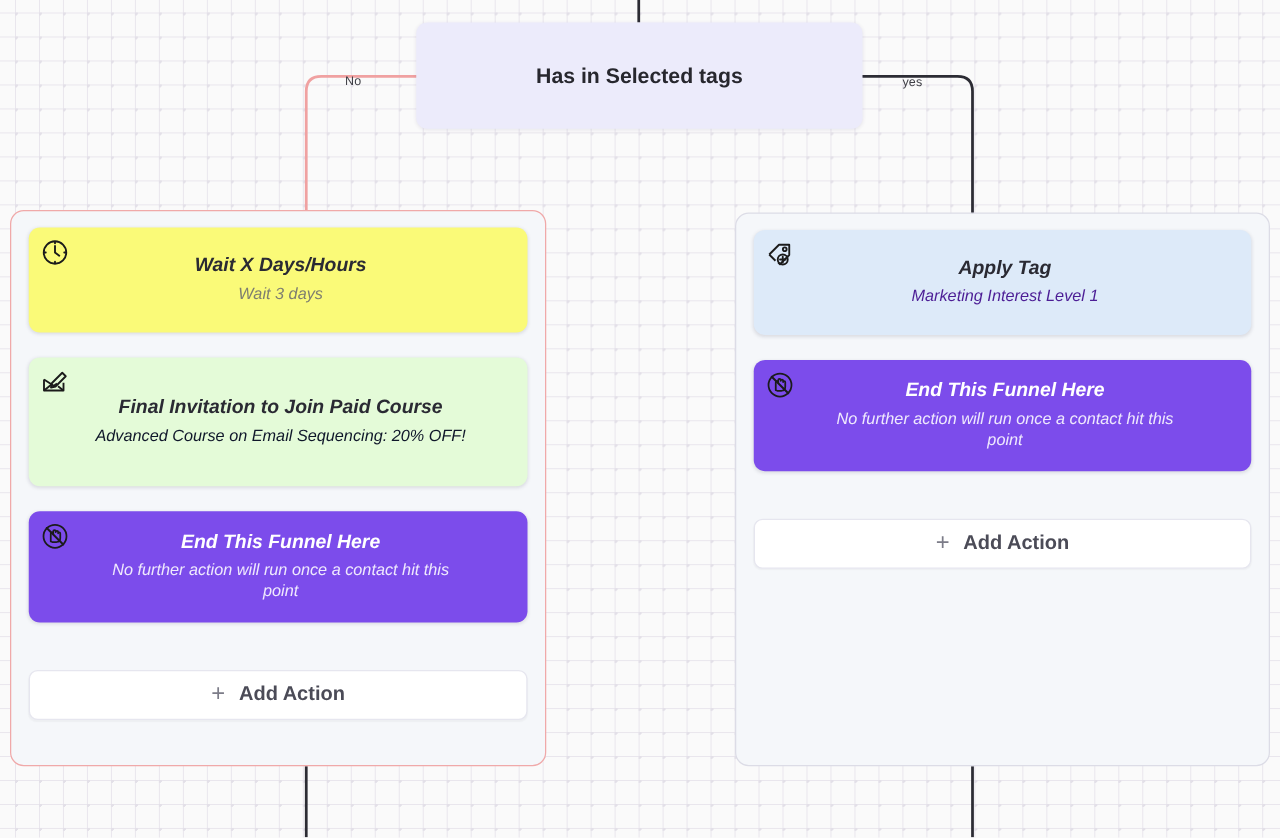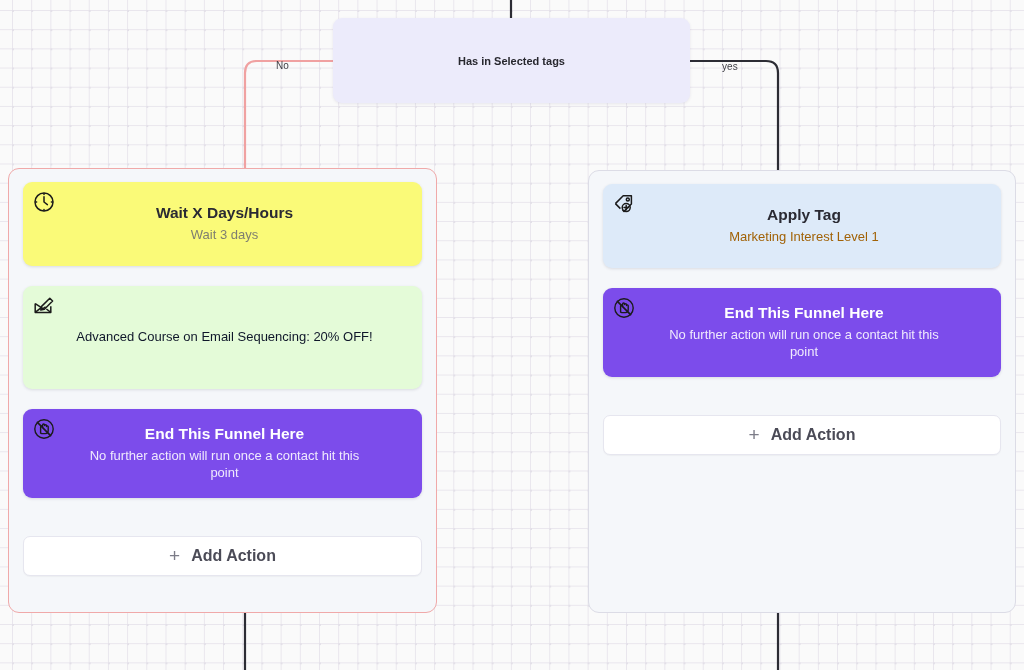--- a/index.html
+++ b/index.html
@@ -63,21 +63,21 @@
     background: #ecebfb;
     border-radius: 9px;
     box-shadow: 0 1px 3px rgba(60,50,110,.10);
     display: flex;
     flex-direction: column;
     align-items: center;
     justify-content: center;
     gap: 5px;
   }
   .decision-title {
-    font-size: 11px;
+    font-size: 17px;
     font-weight: bold;
     color: #27272e;
   }
   .decision-sub {
     font-size: 14px;
     color: #74747e;
   }
 
   
   .branch {
@@ -116,20 +116,21 @@
     border-radius: 9px;
     padding: 14px 40px 16px 44px;
     min-height: 60px;
     display: flex;
     flex-direction: column;
     align-items: center;
     justify-content: center;
     gap: 4px;
     box-shadow: 0 1px 3px rgba(40,40,60,.13);
     text-align: center;
+    font-style: italic;
   }
   .card-title {
     font-size: 15.5px;
     font-weight: bold;
     line-height: 1.25;
   }
   .card-sub {
     font-size: 13px;
     line-height: 1.33;
   }
@@ -156,21 +157,21 @@
   }
   .card-email .card-title { color: #2a2a33; }
   .card-email .card-sub   { color: #0f172a; }
 
   .card-tag {
     background: #ddeaf9;
     height: 84px;
     align-items: center;
   }
   .card-tag .card-title { color: #2a2a33; }
-  .card-tag .card-sub   { color: #a16207; }
+  .card-tag .card-sub   { color: #4c1d95; }
 
   .card-end {
     background: #7c4ceb;
     height: 89px;
   }
   .card-end .card-title { color: #ffffff; }
   .card-end .card-sub   { color: #efe9fd; }
 
   .card-end .card-sub,
   .card-email .card-sub {
@@ -248,20 +249,21 @@
 
       <div class="card card-email">
         <span class="card-icon">
           <svg viewBox="0 0 24 24" width="24" height="24" fill="none" stroke="#1b1b1b" stroke-width="1.5" stroke-linejoin="round">
             <path d="M3.2 9.6 L3.2 18.4 L18.8 18.4 L18.8 12.2"></path>
             <path d="M3.2 9.6 L11 14.6 L13.6 12.9"></path>
             <path d="M3.2 18.4 L9.2 13.6 M18.8 18.4 L14.4 15.0"></path>
             <path d="M9.6 12.4 L17.8 4.2 L20.6 7.0 L12.4 15.2 L8.8 16.0 Z"></path>
           </svg>
         </span>
+        <div class="card-title">Final Invitation to Join Paid Course</div>
         <div class="card-sub">Advanced Course on Email Sequencing: 20% OFF!</div>
       </div>
 
       <div class="card card-end">
         <span class="card-icon">
           <svg viewBox="0 0 24 24" width="24" height="24" fill="none" stroke="#1b1b1b" stroke-width="1.4" stroke-linejoin="round">
             <circle cx="12" cy="12" r="9.2"></circle>
             <path d="M8.6 16.2 L8.6 10.0 Q8.6 8.9 9.6 8.9 Q10.6 8.9 10.6 10.0
                      L10.6 8.0 Q10.6 7.0 11.6 7.0 Q12.6 7.0 12.6 8.0
                      L12.6 8.6 Q12.6 7.7 13.6 7.7 Q14.5 7.7 14.5 8.6

